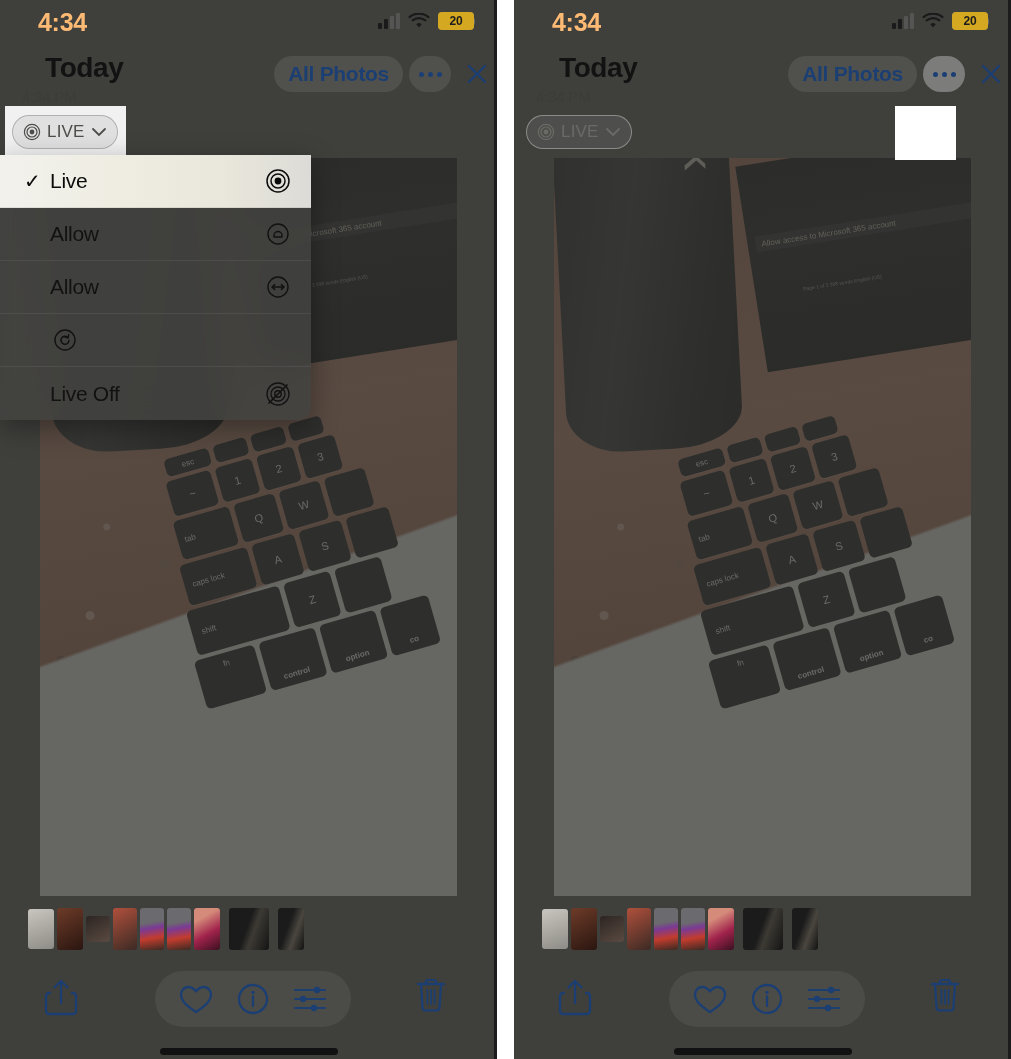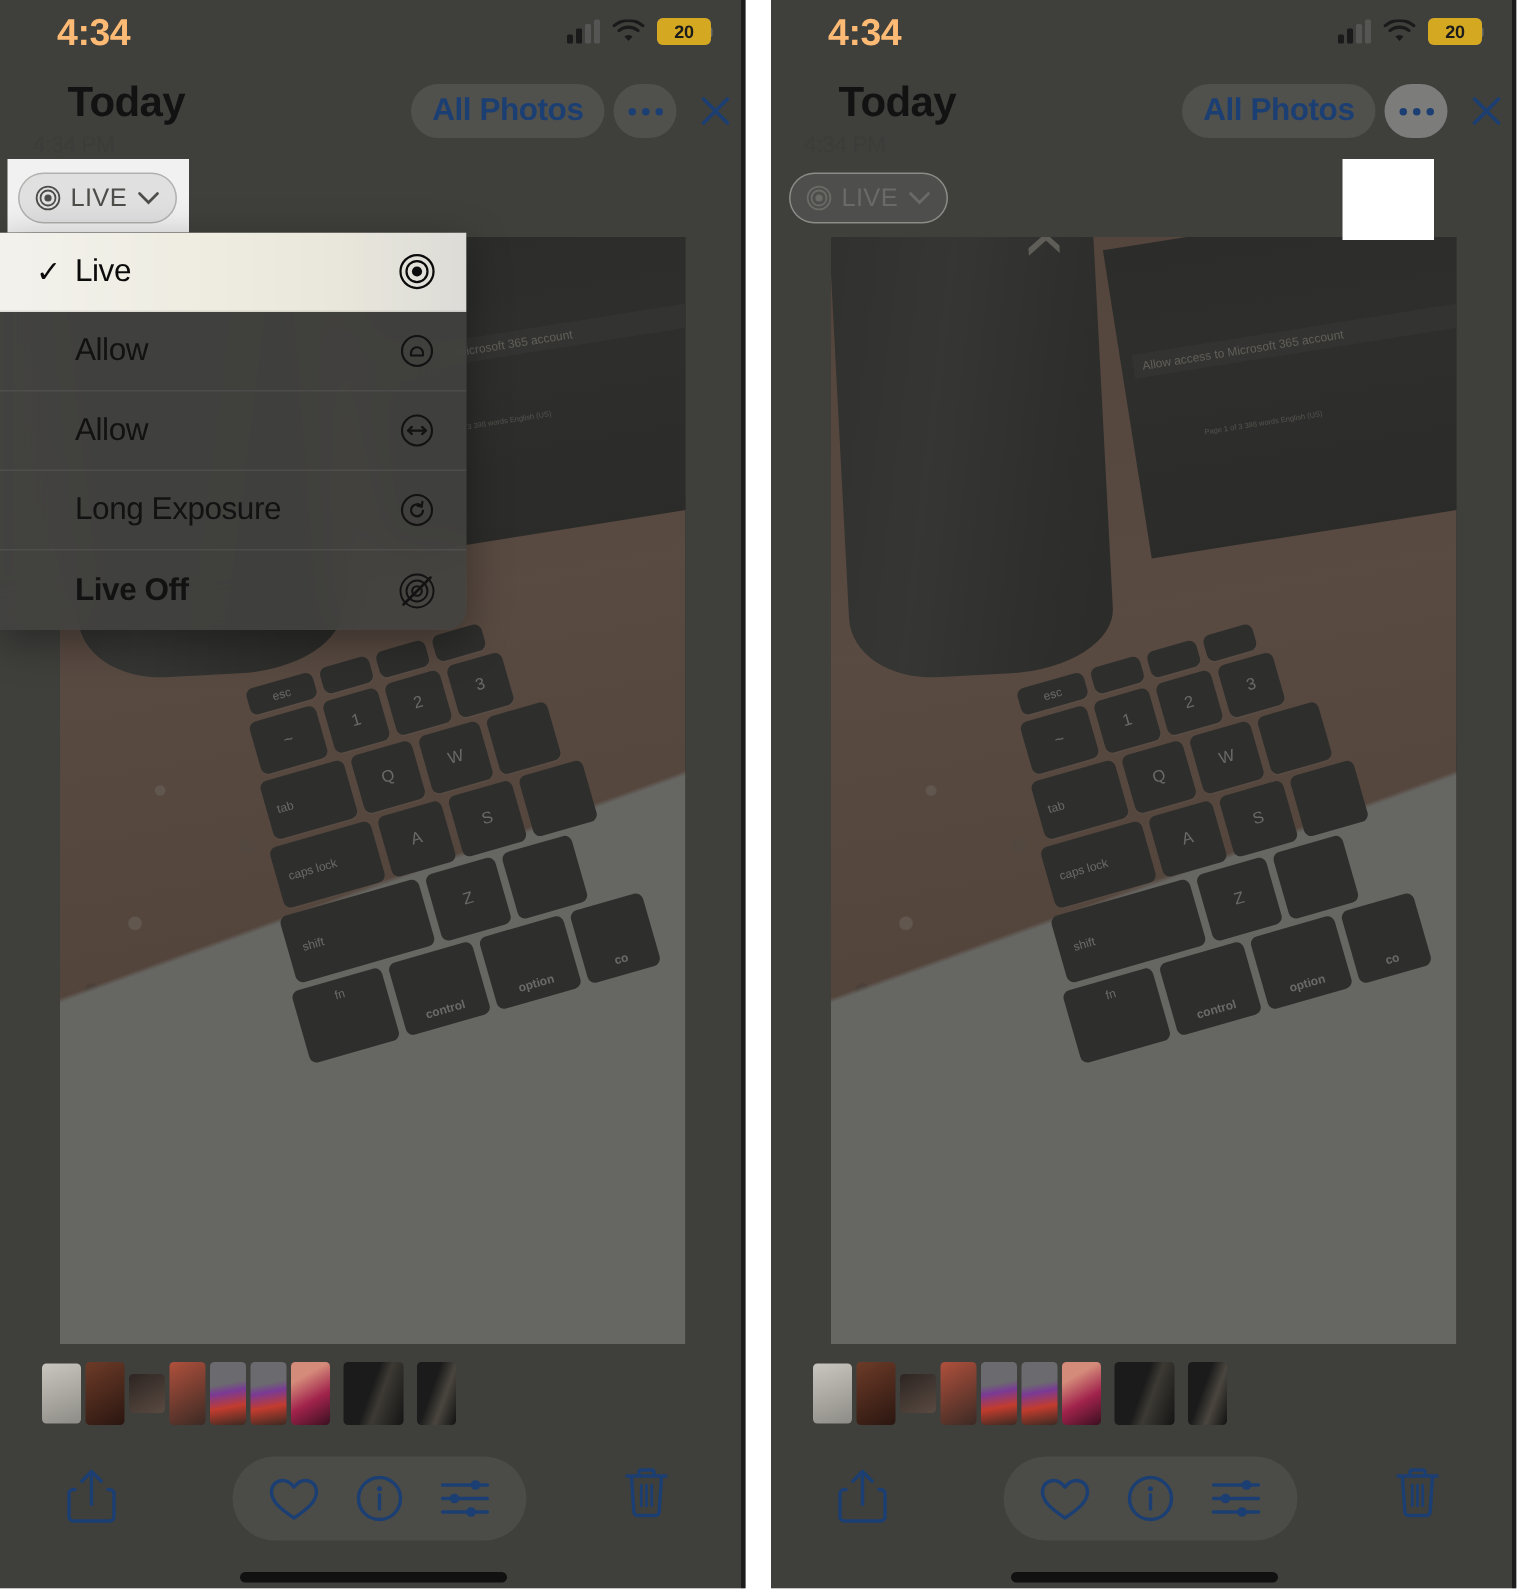--- a/index.html
+++ b/index.html
@@ -308,21 +308,21 @@
     width: 311px;
     border-radius: 0 0 14px 0;
   }
   .mrow {
     position: relative;
     height: 53px;
     display: flex; align-items: center;
     padding: 0 18px 0 24px;
     border-bottom: 1px solid rgba(255,255,255,0.07);
   }
-  .mrow:last-child { border-bottom: none; font-weight: bold; }
+  .mrow:last-child { border-bottom: none; }
   .mrow .mlabel {
     flex: 1;
     font-size: 21px;
     color: #121212;
     letter-spacing: -0.3px;
   }
   .mrow .micon {
     width: 30px; height: 30px;
     display: flex; align-items: center; justify-content: center;
     color: #121212;
@@ -487,21 +487,20 @@
         <span class="micon">
           <svg width="24" height="24" viewBox="0 0 24 24">
             <circle cx="12" cy="12" r="10" stroke="#121212" stroke-width="1.4" fill="none"></circle>
             <path d="M6.5 12h11" stroke="#121212" stroke-width="1.5"></path>
             <path d="M8.6 9.6 6 12l2.6 2.4M15.4 9.6 18 12l-2.6 2.4" stroke="#121212" stroke-width="1.5" fill="none" stroke-linecap="round" stroke-linejoin="round"></path>
           </svg>
         </span>
       </div>
       <div class="mrow">
         <span class="mcheck"></span>
-        <span class="mlabel">Long Exposure</span>
         <span class="micon">
           <svg width="24" height="24" viewBox="0 0 24 24">
             <circle cx="12" cy="12" r="10" stroke="#121212" stroke-width="1.4" fill="none"></circle>
             <path d="M15 9.5a4 4 0 1 0 1 3" stroke="#121212" stroke-width="1.5" fill="none" stroke-linecap="round"></path>
             <path d="M15.6 6.6 15.2 9.8 12.3 9.2" stroke="#121212" stroke-width="1.4" fill="none" stroke-linecap="round" stroke-linejoin="round"></path>
           </svg>
         </span>
       </div>
       <div class="mrow">
         <span class="mcheck"></span>

